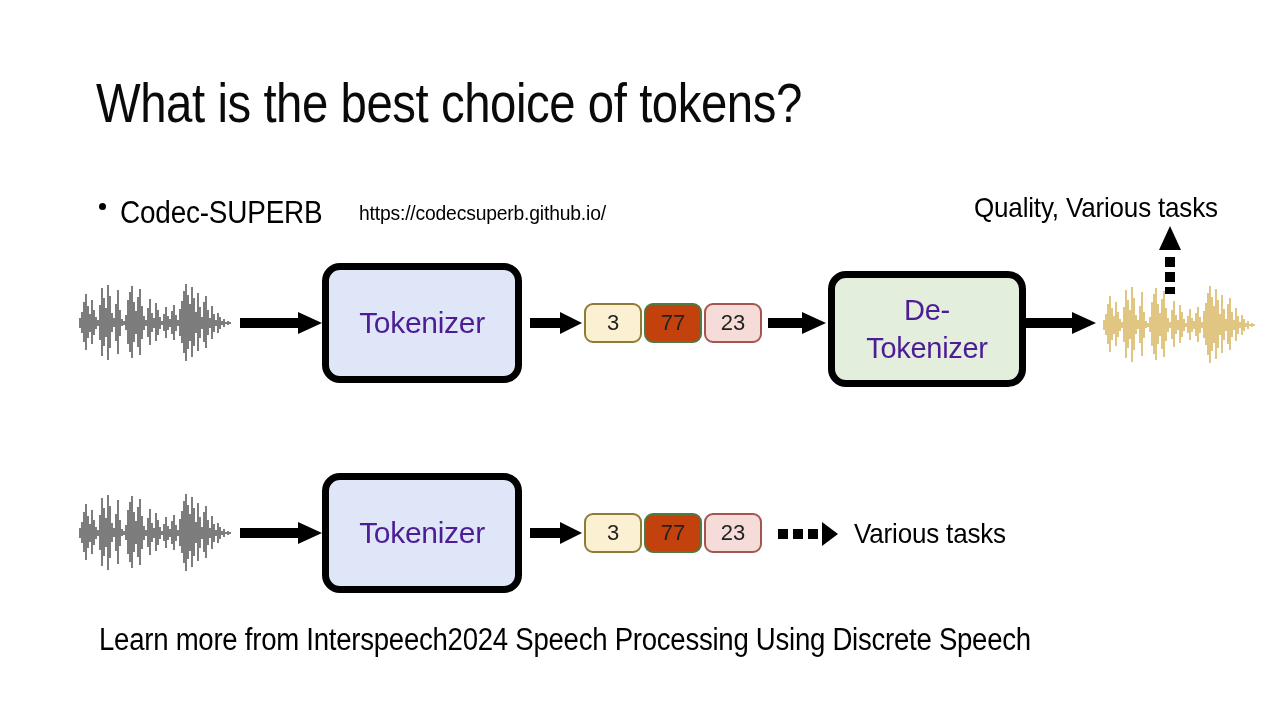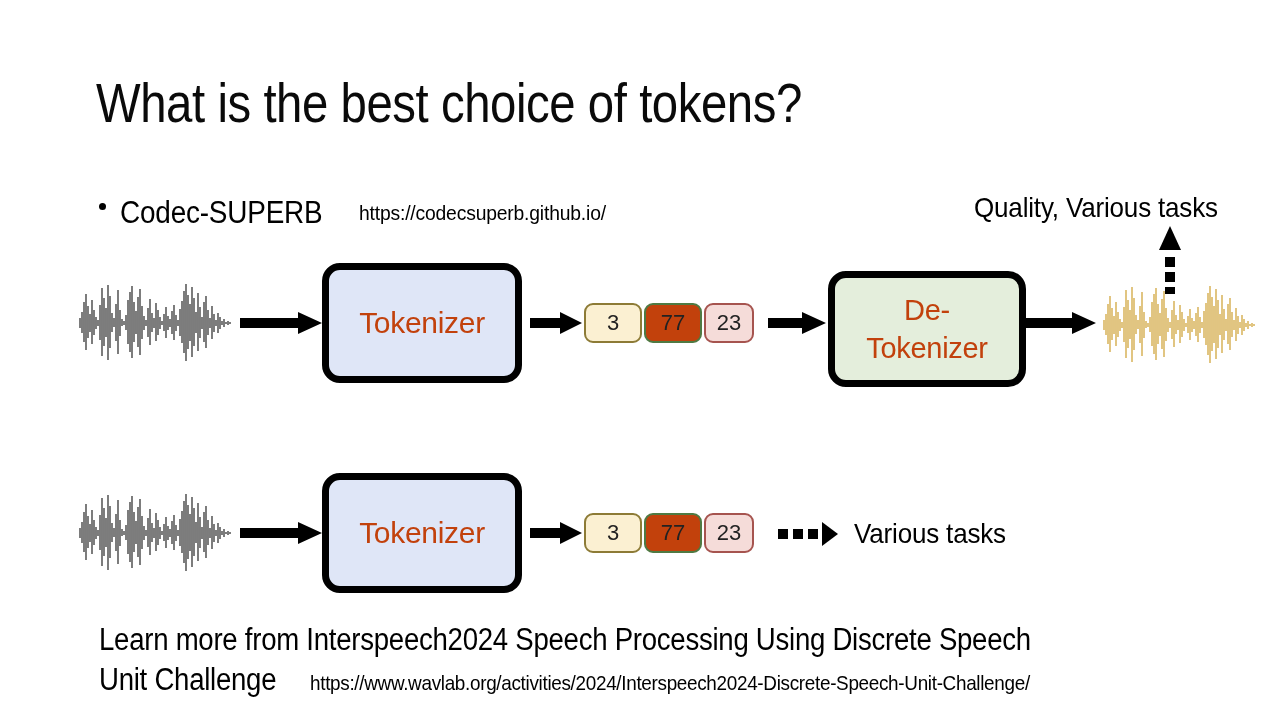--- a/index.html
+++ b/index.html
@@ -92,21 +92,21 @@
     border: 7px solid #000000;
     border-radius: 18px;
     box-sizing: border-box;
     display: flex;
     align-items: center;
     justify-content: center;
     text-align: center;
     font-size: 30px;
     line-height: 36px;
     letter-spacing: -0.3px;
-    color: #c2410c;
+    color: #4c1d95;
   }
   .box-tokenizer {
     background: #dfe6f7;
     width: 200px;
     height: 120px;
   }
   .box-detokenizer {
     background: #e4eedc;
     width: 198px;
     height: 116px;
@@ -127,21 +127,21 @@
     align-items: center;
     justify-content: center;
     height: 40px;
     font-size: 22px;
     color: #222;
     border-width: 2px;
     border-style: solid;
   }
   .chip-a { background: #fbf0d2; border-color: #8d7b36; width: 58px; }
   .chip-b { background: #c2410c; border-color: #4f7a43; width: 58px; }
-  .chip-c { background: #f5dcd9; border-color: #a6544f; width: 50px; }
+  .chip-c { background: #f5dcd9; border-color: #a6544f; width: 58px; }
 
   
   .arrow-solid {
     position: absolute;
     height: 22px;
     display: block;
   }
   .arrow-solid svg { display: block; }
 
   
@@ -569,19 +569,15 @@
         <rect x="30" y="7" width="10" height="10" fill="#000"></rect>
         <path d="M44 0 L60 12 L44 24 Z" fill="#000"></path>
       </svg>
     </div>
   </div>
 
   <div class="plain-label" id="label-various-tasks">Various tasks</div>
 
   <div class="footer">
     <div class="footer-line1">Learn more from Interspeech2024 Speech Processing Using Discrete Speech</div>
-    <div class="footer-line2">
-      <span class="footer-l2-text">Unit Challenge</span>
-      <span class="footer-url">https://www.wavlab.org/activities/2024/Interspeech2024-Discrete-Speech-Unit-Challenge/</span>
-    </div>
   </div>
 
 </div>
 
 </body></html>

